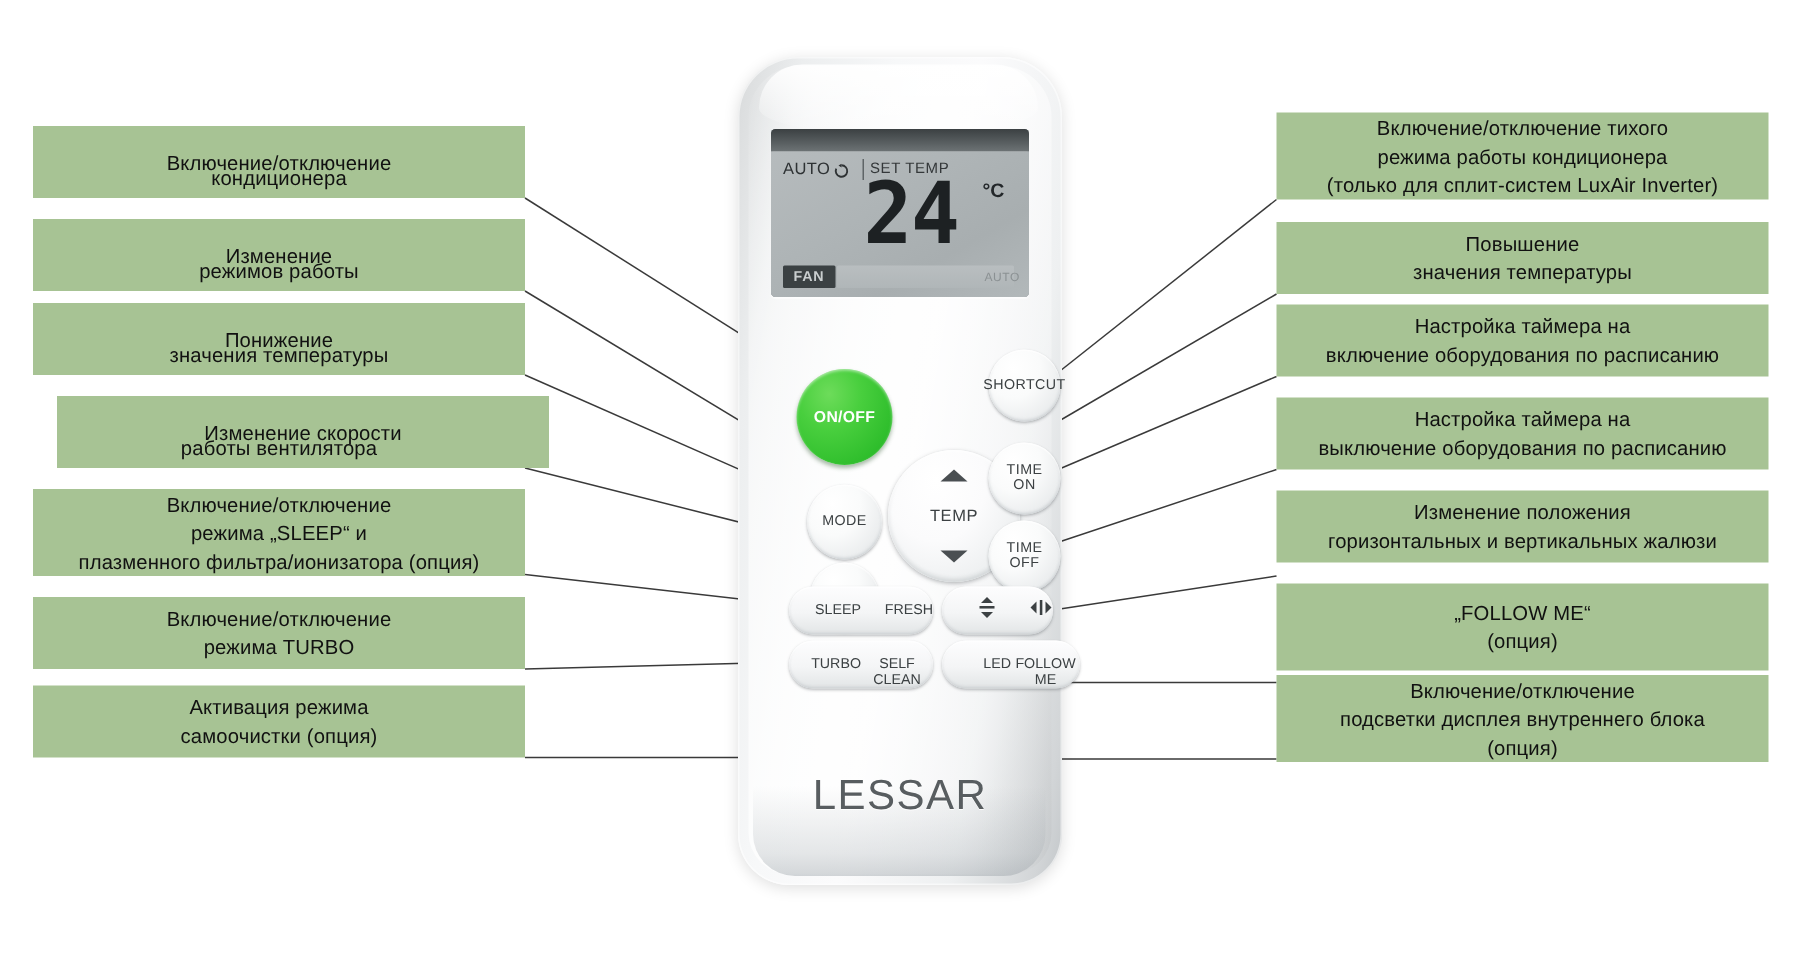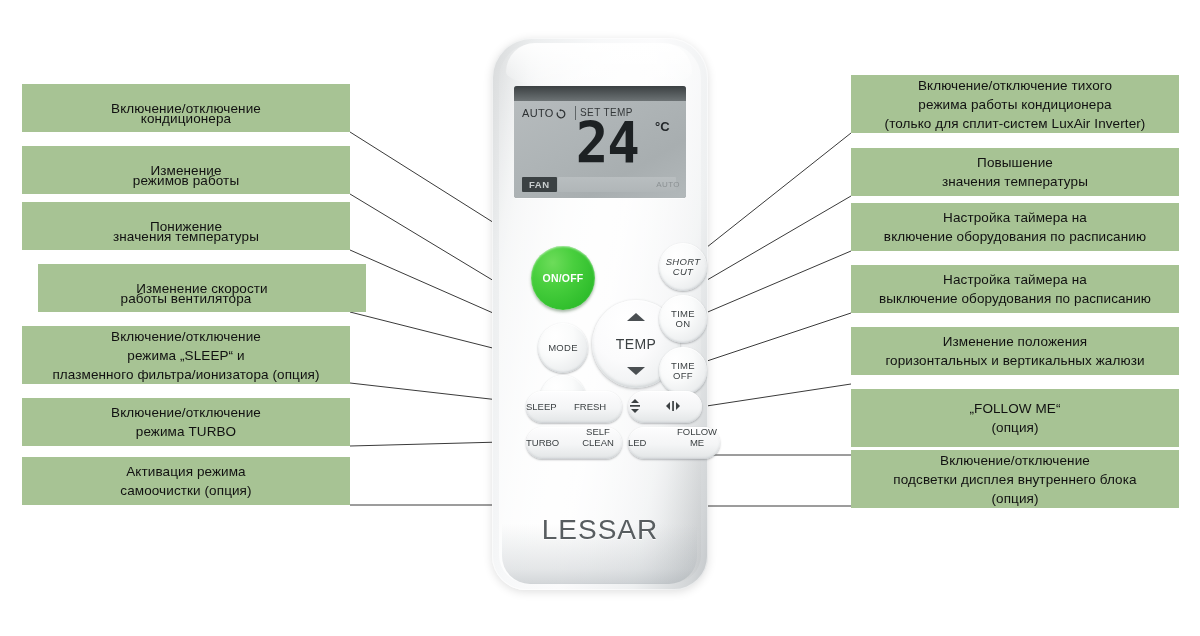--- a/index.html
+++ b/index.html
@@ -134,35 +134,35 @@
     color:#ffffff;font-weight:700;font-size:10.5px;letter-spacing:0.2px;
     box-shadow:0 2px 3px rgba(60,100,60,0.45), inset 0 1px 2px rgba(255,255,255,0.55);
   }
   .btn-pill{
     border-radius:18px;
     background:linear-gradient(180deg,#fdfdfe 0%,#f4f5f6 55%,#e2e5e6 100%);
     box-shadow:0 1px 2px rgba(90,96,100,0.42), inset 0 1px 1px rgba(255,255,255,0.95), inset 0 -1px 2px rgba(150,157,162,0.3);
   }
   .pill-half{
     position:absolute;top:0;bottom:0;width:50%;
-    display:flex;align-items:center;justify-content:flex-start;
+    display:flex;align-items:center;justify-content:flex-end;
     font-size:9.5px;line-height:10.5px;color:#3c4143;text-align:center;
   }
   .pill-half.left{left:0;}
   .pill-half.right{right:0;}
 
   .temp-dial{
     position:absolute;
     border-radius:50%;
     background:radial-gradient(ellipse at 36% 24%,#ffffff 0%,#fbfbfc 42%,#eef0f1 74%,#dadde0 100%);
     box-shadow:0 1px 3px rgba(90,96,100,0.45), inset 0 1px 2px rgba(255,255,255,0.95), inset 0 -2px 3px rgba(150,157,162,0.33);
   }
   .temp-dial .lbl{
     position:absolute;left:0;right:0;top:50%;transform:translateY(-50%);
-    text-align:center;font-size:14px;color:#3c4143;letter-spacing:0.4px;
+    text-align:center;font-size:11px;color:#3c4143;letter-spacing:0.4px;
   }
   .tri{
     position:absolute;left:50%;transform:translateX(-50%);
     width:0;height:0;
   }
   .tri-up{border-left:9px solid transparent;border-right:9px solid transparent;border-bottom:8px solid #4a4f52;top:13px;}
   .tri-dn{border-left:9px solid transparent;border-right:9px solid transparent;border-top:8px solid #4a4f52;bottom:13px;}
 
   .swing-icon{display:block;}
 
@@ -318,21 +318,21 @@
     <div class="btn btn-round" style="left:48px;top:337px;width:46px;height:46px;">
       <span>FAN</span>
     </div>
 
     <div class="temp-dial" style="left:100px;top:262px;width:88px;height:88px;">
       <div class="tri tri-up"></div>
       <div class="lbl">TEMP</div>
       <div class="tri tri-dn"></div>
     </div>
 
-    <div class="btn btn-round" style="left:167px;top:205px;width:48px;height:48px;flex-direction:column;font-style:italic;">
+    <div class="btn btn-round" style="left:167px;top:195px;width:48px;height:48px;flex-direction:row;">
       <span>SHORT</span>
       <span>CUT</span>
     </div>
 
     <div class="btn btn-round" style="left:167px;top:257px;width:48px;height:48px;flex-direction:column;">
       <span>TIME</span>
       <span>ON</span>
     </div>
 
     <div class="btn btn-round" style="left:167px;top:309px;width:48px;height:48px;flex-direction:column;">

